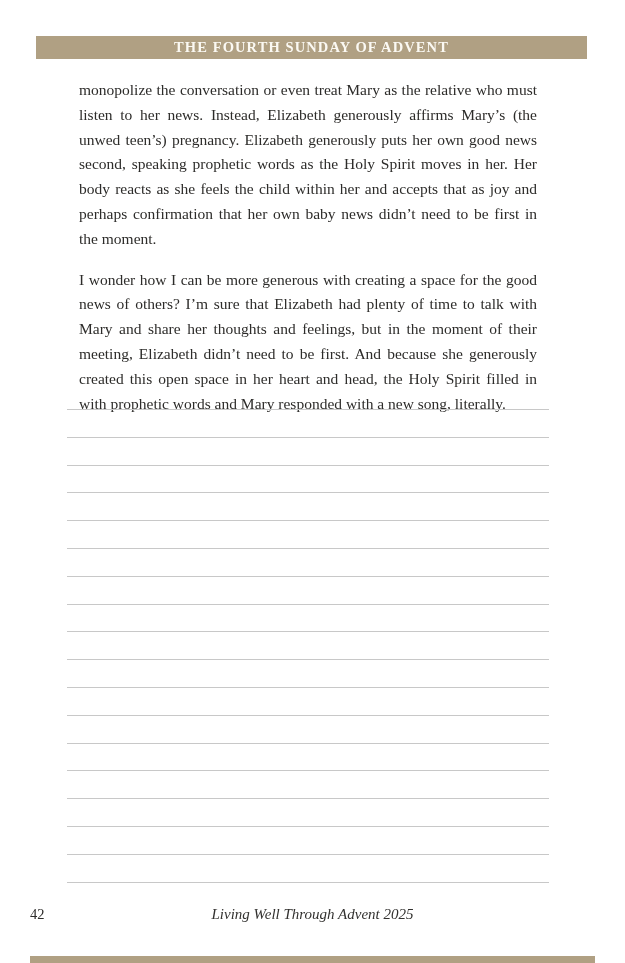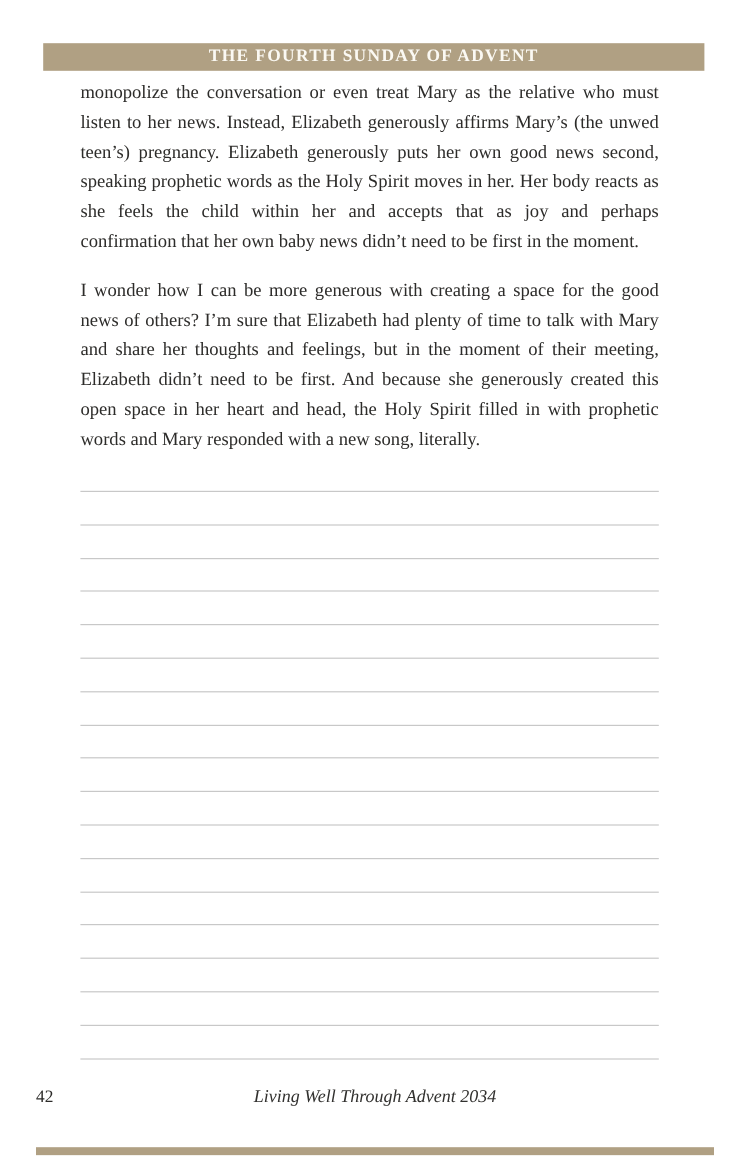--- a/index.html
+++ b/index.html
@@ -38,21 +38,21 @@
     position: absolute;
     left: 67px;
     top: 66px;
     width: 482px;
     color: #2d2c2a;
     font-size: 15.5px;
     line-height: 24.8px;
     text-align: justify;
   }
   .content p {
-    margin: 0;
+    margin: 12px;
   }
   .content p + p {
     margin-top: 16px;
   }
   .journal-lines {
     position: absolute;
     left: 67px;
     top: 409px;
     width: 482px;
   }
@@ -124,18 +124,18 @@
       <div class="rule" style="border-top-color: rgb(200, 200, 200);"></div>
       <div class="rule" style="border-top-color: rgb(200, 200, 200);"></div>
       <div class="rule" style="border-top-color: rgb(200, 200, 200);"></div>
       <div class="rule" style="border-top-color: rgb(200, 200, 200);"></div>
       <div class="rule" style="border-top-color: rgb(200, 200, 200);"></div>
       <div class="rule" style="border-top-color: rgb(200, 200, 200);"></div>
     </div>
 
   <div class="footer">
     <span class="page-number">42</span>
-    <span class="book-title">Living Well Through Advent 2034</span>
+    <span class="book-title">Living Well Through Advent 2025</span>
   </div>
 
   <div class="bottom-bar" style="background: rgb(176, 160, 131);"></div>
 
 </div>
 
 </body></html>

